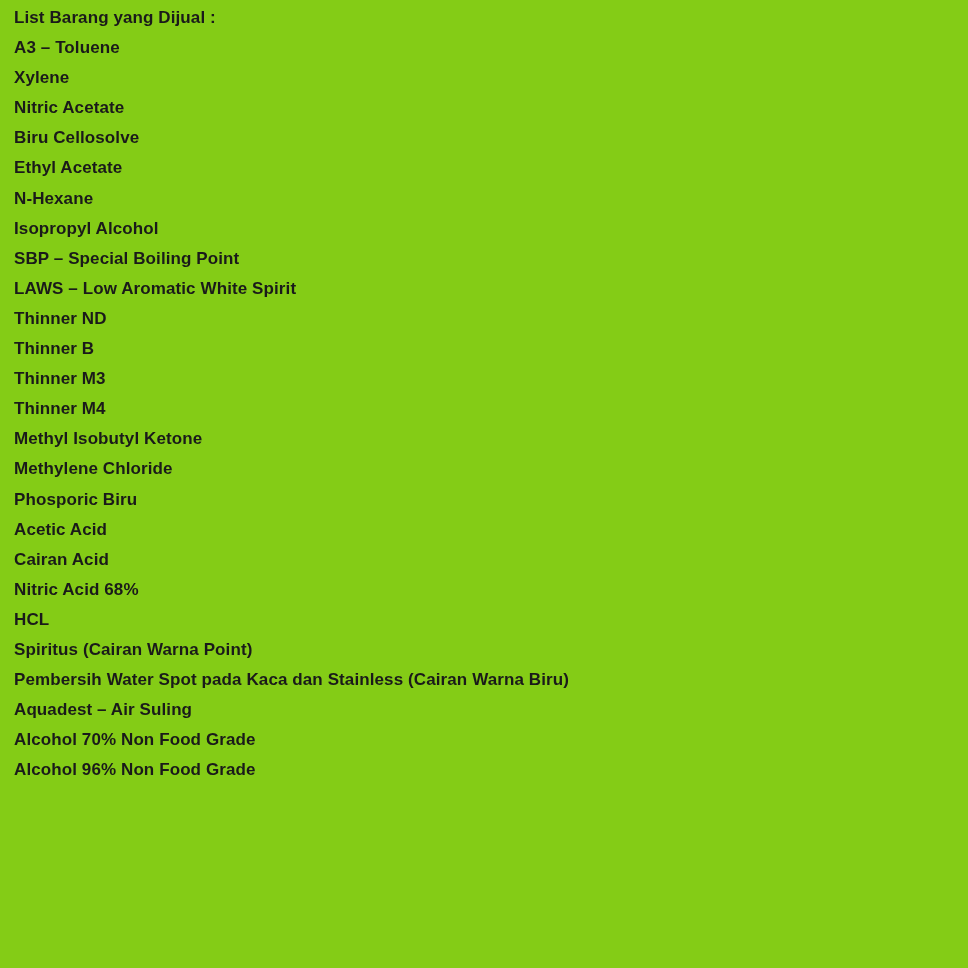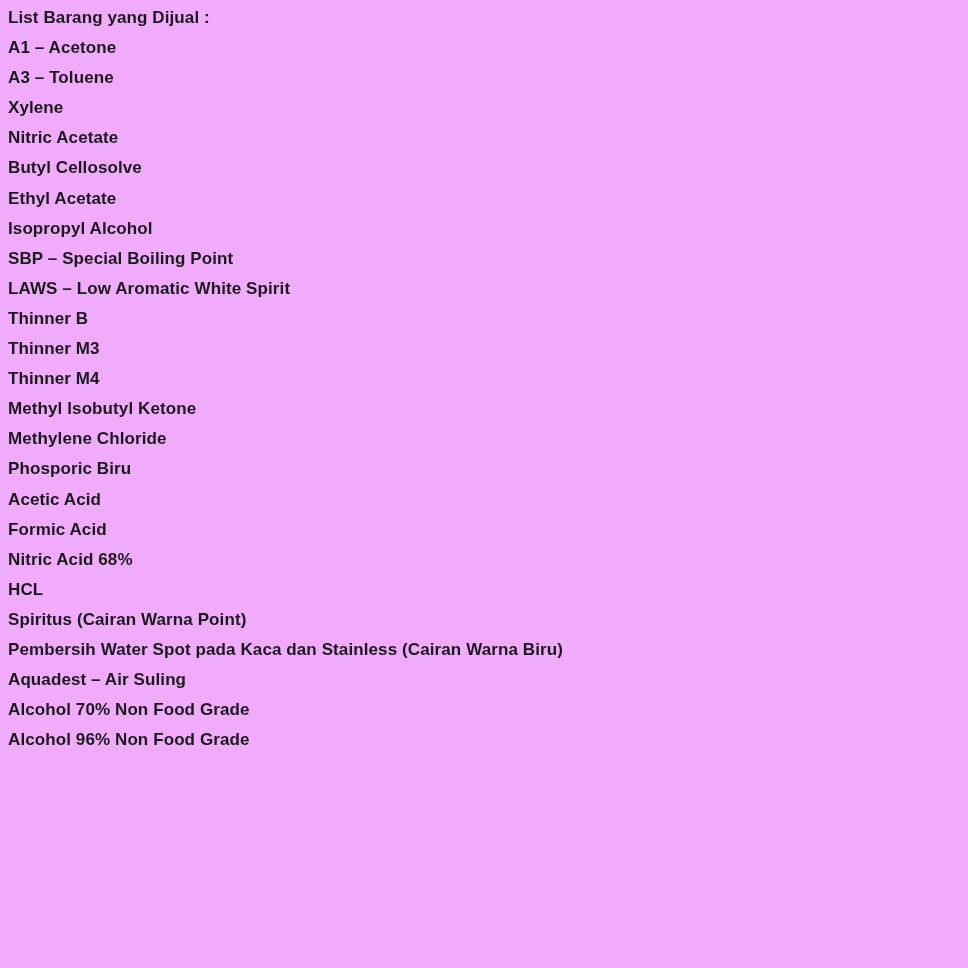--- a/index.html
+++ b/index.html
@@ -3,58 +3,59 @@
 <meta charset="utf-8">
 <style>
   html, body {
     margin: 0;
     padding: 0;
     background: #ffffff;
   }
   .page {
     width: 968px;
     height: 968px;
-    background: #f0abfc;
+    background: #84cc16;
     overflow: hidden;
     box-sizing: border-box;
-    padding: 3px 10px 0 8px;
+    padding: 3px 10px 0 14px;
     font-family: "Liberation Sans", "DejaVu Sans", sans-serif;
     font-weight: 700;
     font-size: 17px;
     color: #1a1a1a;
   }
   .line {
     height: 30.1px;
     line-height: 30.1px;
     white-space: nowrap;
     letter-spacing: 0.1px;
   }
 </style>
 </head>
 <body>
 
 <div class="page">
   <div class="line">List Barang yang Dijual :</div>
-  <div class="line">A1 – Acetone</div>
     <div class="line">A3 – Toluene</div>
     <div class="line">Xylene</div>
     <div class="line">Nitric Acetate</div>
-    <div class="line">Butyl Cellosolve</div>
+    <div class="line">Biru Cellosolve</div>
     <div class="line">Ethyl Acetate</div>
+    <div class="line">N-Hexane</div>
     <div class="line">Isopropyl Alcohol</div>
     <div class="line">SBP – Special Boiling Point</div>
     <div class="line">LAWS – Low Aromatic White Spirit</div>
+    <div class="line">Thinner ND</div>
     <div class="line">Thinner B</div>
     <div class="line">Thinner M3</div>
     <div class="line">Thinner M4</div>
     <div class="line">Methyl Isobutyl Ketone</div>
     <div class="line">Methylene Chloride</div>
     <div class="line">Phosporic Biru</div>
     <div class="line">Acetic Acid</div>
-    <div class="line">Formic Acid</div>
+    <div class="line">Cairan Acid</div>
     <div class="line">Nitric Acid 68%</div>
     <div class="line">HCL</div>
     <div class="line">Spiritus (Cairan Warna Point)</div>
     <div class="line">Pembersih Water Spot pada Kaca dan Stainless (Cairan Warna Biru)</div>
     <div class="line">Aquadest – Air Suling</div>
     <div class="line">Alcohol 70% Non Food Grade</div>
     <div class="line">Alcohol 96% Non Food Grade</div>
 </div>
 
 </body></html>

